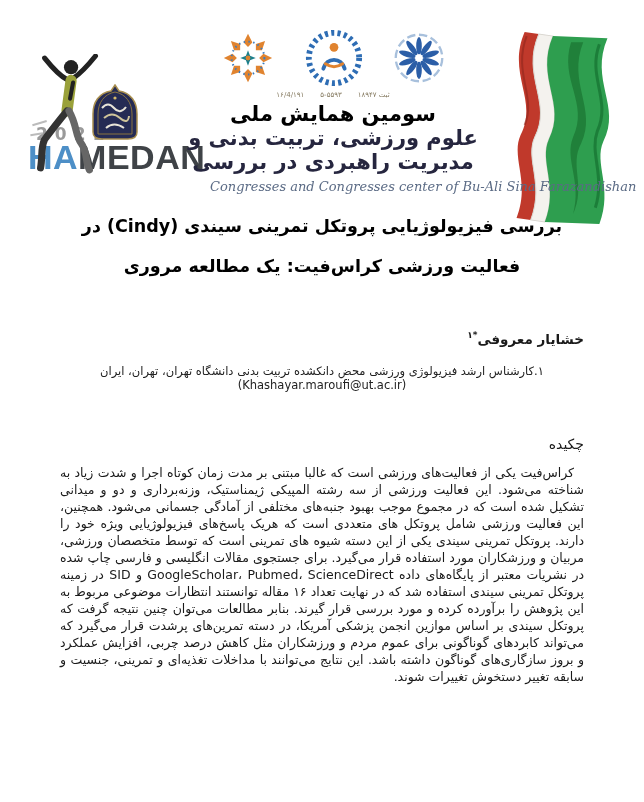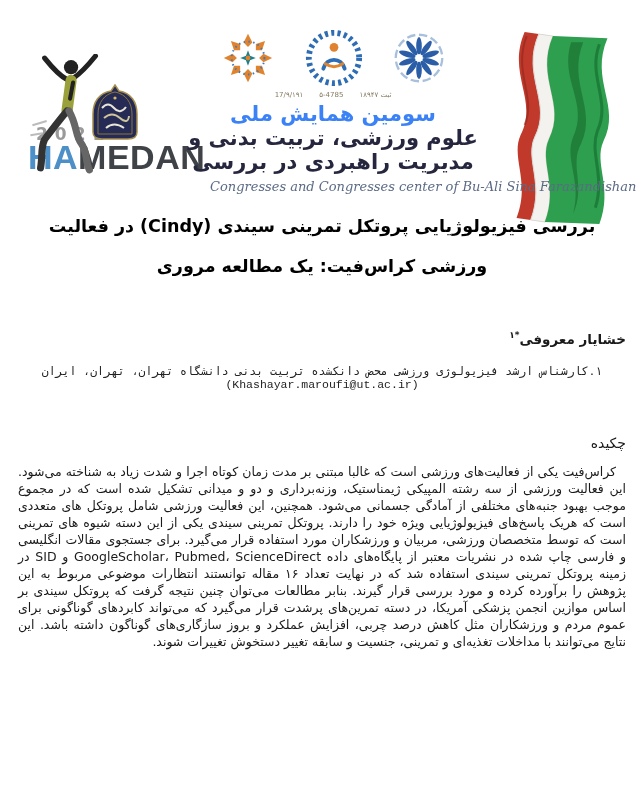--- a/index.html
+++ b/index.html
@@ -16,34 +16,34 @@
   .city { position:absolute; left:28px; top:138px; font-family:"Liberation Sans", sans-serif;
           font-size:34px; font-weight:700; color:#3f4347; letter-spacing:0.5px; z-index:1; }
   .city .hl { color:#4d8fc7; }
   .emblem { position:absolute; left:88px; top:84px; width:54px; height:56px; z-index:3; }
 
   .center-col { position:absolute; left:168px; top:28px; width:330px; text-align:center; z-index:1; }
   .logos-row { display:flex; justify-content:center; align-items:center; gap:28px; height:60px; }
   .logos-row svg { display:block; }
   .small-print { display:flex; justify-content:center; gap:16px; margin-top:3px;
                  font-size:7px; color:#857a60; direction:rtl; line-height:8px; }
-  .banner-1 { margin-top:3px; font-size:21px; font-weight:bold; color:#3b82f6; direction:rtl; }
+  .banner-1 { margin-top:3px; font-size:21px; font-weight:bold; color:#000000; direction:rtl; }
   .banner-2, .banner-3 { font-size:21px; font-weight:bold; color:#26263f; line-height:24px; direction:rtl; }
   .caption { position:relative; left:42px; margin-top:5px; font-family:"DejaVu Serif", serif;
              font-style:italic; font-size:13px; color:#5b6b85; white-space:nowrap; }
 
   .flag { position:absolute; right:6px; top:24px; width:152px; height:202px; z-index:0; }
 
   
-  .main { padding:0 18px; direction:rtl; }
+  .main { padding:0 60px; direction:rtl; }
   .title { max-width:568px; margin:6px auto 0; text-align:center; font-size:17.5px;
            font-weight:bold; line-height:40px; color:#000; }
   .author-line { text-align:right; margin-top:44px; font-size:13.5px; font-weight:bold; }
   .author-line sup { font-size:9px; font-weight:bold; }
-  .affiliation { text-align:center; margin-top:17px; font-size:11.5px; color:#222;font-family:Liberation Mono, monospace; }
+  .affiliation { text-align:center; margin-top:17px; font-size:11.5px; color:#222; }
   .abstract-h { margin-top:44px; font-size:14px; font-weight:normal; }
   .abstract { margin-top:12px; font-size:12.5px; line-height:17px; text-align:justify; }
   .abstract-p-indent { display:inline-block; width:10px; }
   .keywords { margin-top:14px; font-size:12.5px; }
   .keywords b { font-weight:bold; }
 </style>
 </head>
 <body>
 
 <div class="page">
@@ -113,22 +113,22 @@
             <ellipse cx="29" cy="16" rx="3" ry="9.5" fill="#2b5ea7" transform="rotate(252 29 29)"></ellipse>
             <ellipse cx="29" cy="16" rx="3" ry="9.5" fill="#2b5ea7" transform="rotate(288 29 29)"></ellipse>
             <ellipse cx="29" cy="16" rx="3" ry="9.5" fill="#2b5ea7" transform="rotate(324 29 29)"></ellipse>
           </g>
           <circle cx="29" cy="29" r="4" fill="#ffffff"></circle>
         </svg>
       </div>
 
       <div class="small-print">
         <span>ثبت ۱۸۹۴۷</span>
-        <span>۵-4785</span>
-        <span>17/۹/۱۹۱</span>
+        <span>۵-۵۵۹۳</span>
+        <span>۱۶/4/۱۹۱</span>
       </div>
 
       <div class="banner-1">سومین همایش ملی</div>
       <div class="banner-2">علوم ورزشی، تربیت بدنی و</div>
       <div class="banner-3">مدیریت راهبردی در بررسی</div>
       <div class="caption">Congresses and Congresses center of Bu-Ali Sina Farazandishan</div>
     </div>
 
     <svg class="flag" viewBox="0 0 150 200">
       <path d="M38,8 C20,50 52,75 34,110 C24,132 44,156 30,192 L44,194 C58,158 38,134 48,112 C66,77 34,52 52,10 Z" fill="#c0392b"></path>

